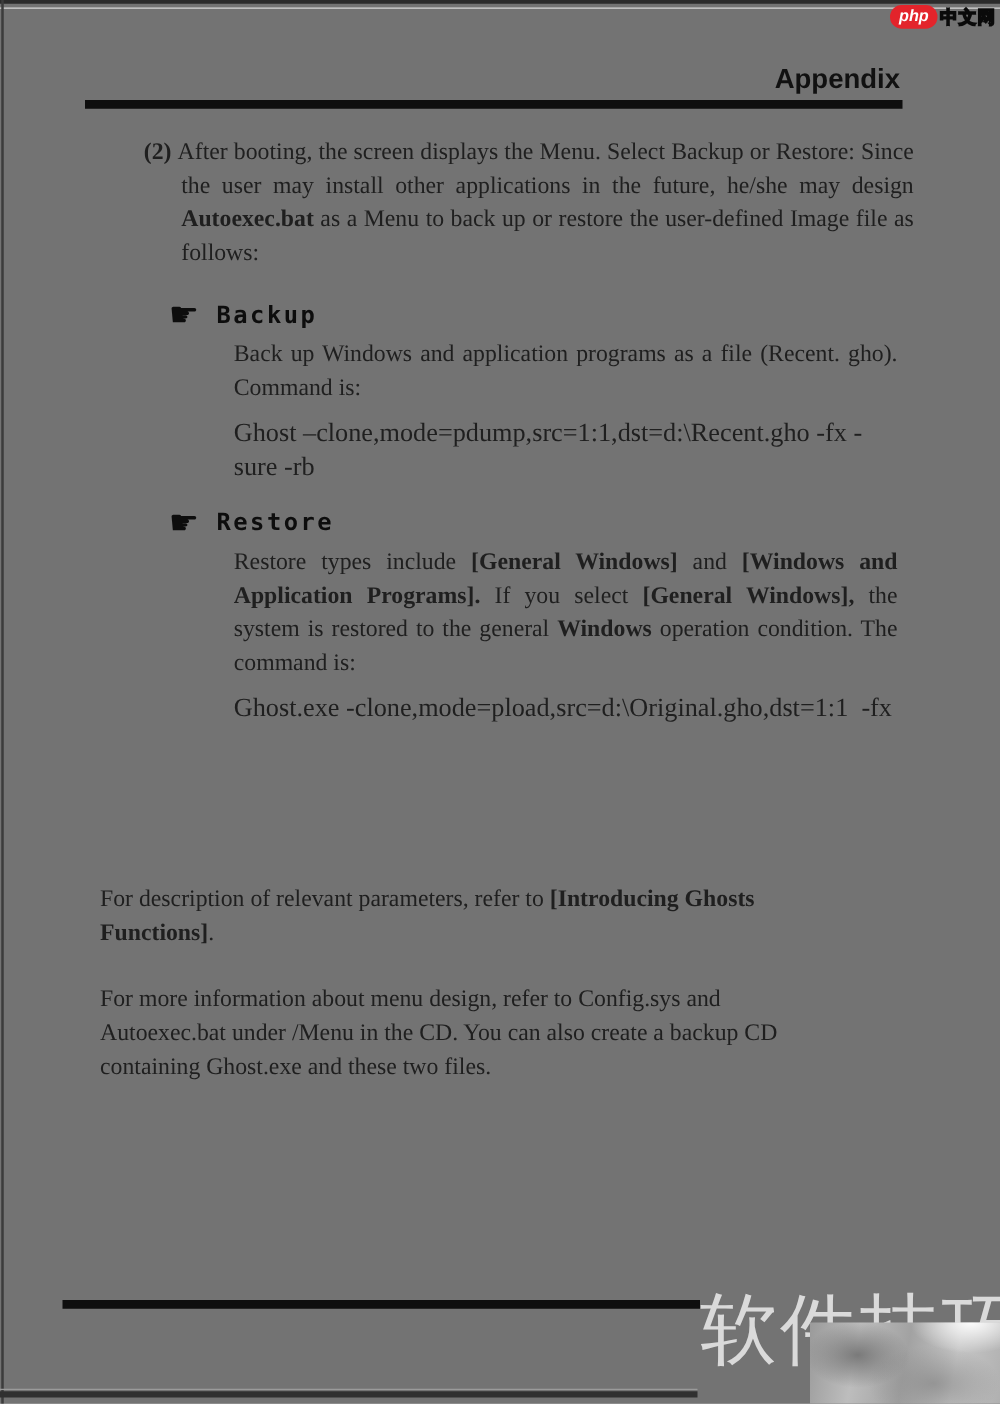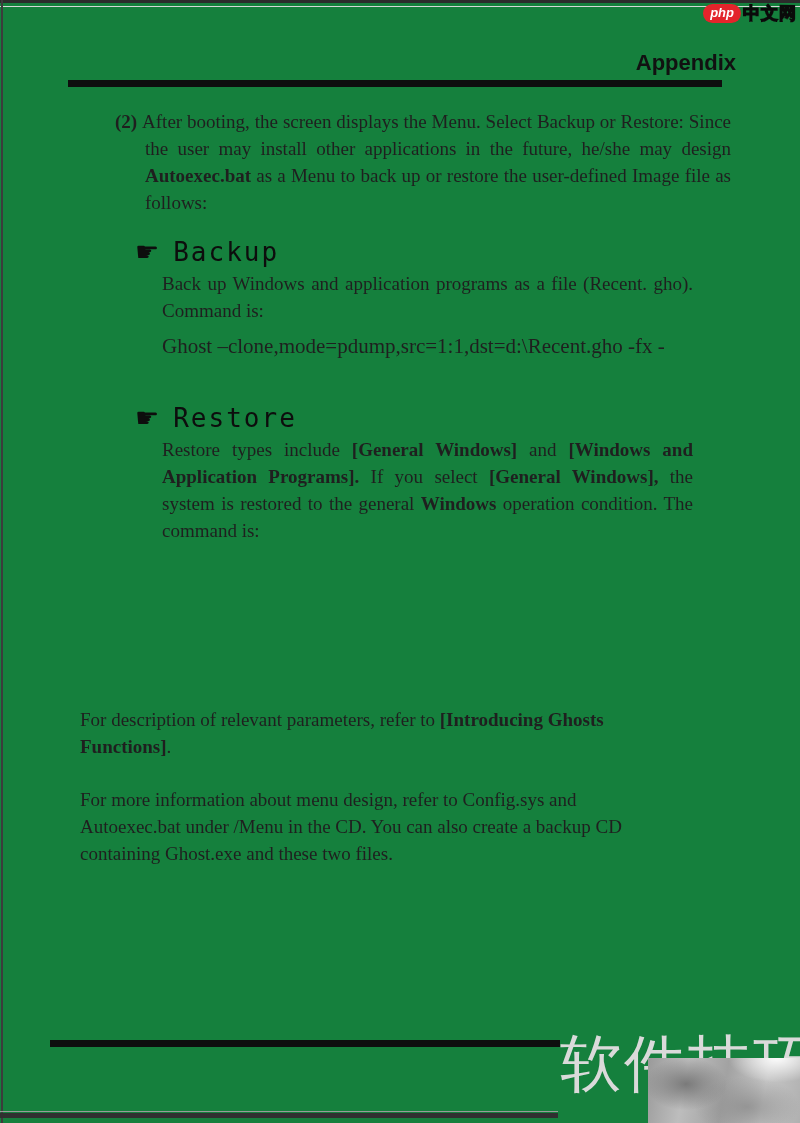--- a/index.html
+++ b/index.html
@@ -1,55 +1,55 @@
 <!DOCTYPE html>
 <html><head>
 <meta charset="utf-8">
 <style>
   html,body{margin:0;padding:0;}
   .page{
     position:relative;
     width:800px;height:1123px;
-    background:#15803d;
+    background:#737373;
     overflow:hidden;
     font-family:"Liberation Serif","DejaVu Serif",serif;
     color:#1f1f1f;
   }
   .top-border{position:absolute;left:0;top:0;width:800px;height:3px;background:#2b2b2b;}
   .top-hairline{position:absolute;left:0;top:6px;width:800px;height:1px;background:#d7d7d7;}
   .left-border{position:absolute;left:1px;top:0;width:2px;height:1123px;background:#3c3c3c;}
 
   
   .logo{position:absolute;top:3px;right:3px;height:21px;display:flex;align-items:center;gap:2px;
         font-family:"Liberation Sans","DejaVu Sans",sans-serif;}
   .php-oval{display:inline-block;background:#e3242b;color:#fff;font-weight:bold;font-style:italic;
         font-size:13px;line-height:16px;padding:1px 7px 2px 7px;border-radius:11px;}
-  .logo-cn{font-weight:900;font-size:17px;letter-spacing:1px;color:#ffffff;
+  .logo-cn{font-weight:900;font-size:14px;letter-spacing:1px;color:#ffffff;
         -webkit-text-stroke:1.3px #0a0a0a;text-stroke:1.3px #0a0a0a;}
 
-  .page-title{position:absolute;top:50px;right:64px;
+  .page-title{position:absolute;top:50px;right:80px;
         font-family:"Liberation Sans","DejaVu Sans",sans-serif;
         font-weight:bold;font-size:22px;color:#111;}
   .header-rule{position:absolute;left:68px;top:80px;width:654px;height:7px;background:#0e0e0e;}
 
   .body{font-size:19px;line-height:27px;margin:0;}
   .just{text-align:justify;}
   .b{font-weight:bold;}
 
   .step2{position:absolute;left:115px;top:108px;width:616px;}
   .step2 p{padding-left:30px;text-indent:-30px;}
 
   .section{position:absolute;left:135px;width:583px;}
   .section-backup{top:238px;}
   .section-restore{top:404px;}
   .sec-head{display:flex;align-items:center;gap:14px;height:28px;}
   .hand-icon{font-size:27px;line-height:27px;color:#0d0d0d;}
   .sec-title{font-family:"DejaVu Sans Mono","Liberation Mono",monospace;
-        font-weight:normal;font-size:26px;letter-spacing:2px;color:#0d0d0d;}
-  .sec-body{margin-left:27px;width:531px;}
+        font-weight:bold;font-size:19px;letter-spacing:2px;color:#0d0d0d;}
+  .sec-body{margin-left:52px;width:531px;}
   .sec-body .body{margin-top:4px;}
   .cmd{margin-top:9px;}
   .cmdline{font-size:21px;line-height:27px;white-space:pre-wrap;}
 
   .footer-p{position:absolute;left:80px;width:600px;}
   .footer-1{top:706px;}
   .footer-2{top:786px;}
 
   .bottom-rule{position:absolute;left:50px;top:1040px;width:510px;height:7px;background:#0e0e0e;}
   .watermark{position:absolute;left:560px;top:1022px;width:260px;
@@ -87,32 +87,34 @@
 
   <div class="section section-backup">
     <div class="sec-head">
       <span class="hand-icon">☛</span>
       <span class="sec-title">Backup</span>
     </div>
     <div class="sec-body">
       <p class="body just">Back up Windows and application programs as a file (Recent. gho). Command is:</p>
       <div class="cmd">
         <div class="cmdline">Ghost –clone,mode=pdump,src=1:1,dst=d:\Recent.gho -fx -</div>
+        <div class="cmdline">sure -rb</div>
       </div>
     </div>
   </div>
 
   <div class="section section-restore">
     <div class="sec-head">
       <span class="hand-icon">☛</span>
       <span class="sec-title">Restore</span>
     </div>
     <div class="sec-body">
       <p class="body just"><span>Restore types include </span><span class="b">[General Windows]</span><span> and </span><span class="b">[Windows and Application Programs].</span><span>  If you select </span><span class="b">[General Windows],</span><span> the system is restored to the general </span><span class="b">Windows</span><span> operation condition.  The command is:</span></p>
       <div class="cmd">
+        <div class="cmdline">Ghost.exe -clone,mode=pload,src=d:\Original.gho,dst=1:1  -fx</div>
       </div>
     </div>
   </div>
 
   <div class="footer-p footer-2">
     <p class="body">For more information about menu design, refer to Config.sys and Autoexec.bat under /Menu in the CD.  You can also create a backup CD containing Ghost.exe and these two files.</p>
   </div>
 
   <div class="footer-p footer-1">
     <p class="body"><span>For description of relevant parameters, refer to </span><span class="b">[Introducing Ghosts Functions]</span><span>.</span></p>

